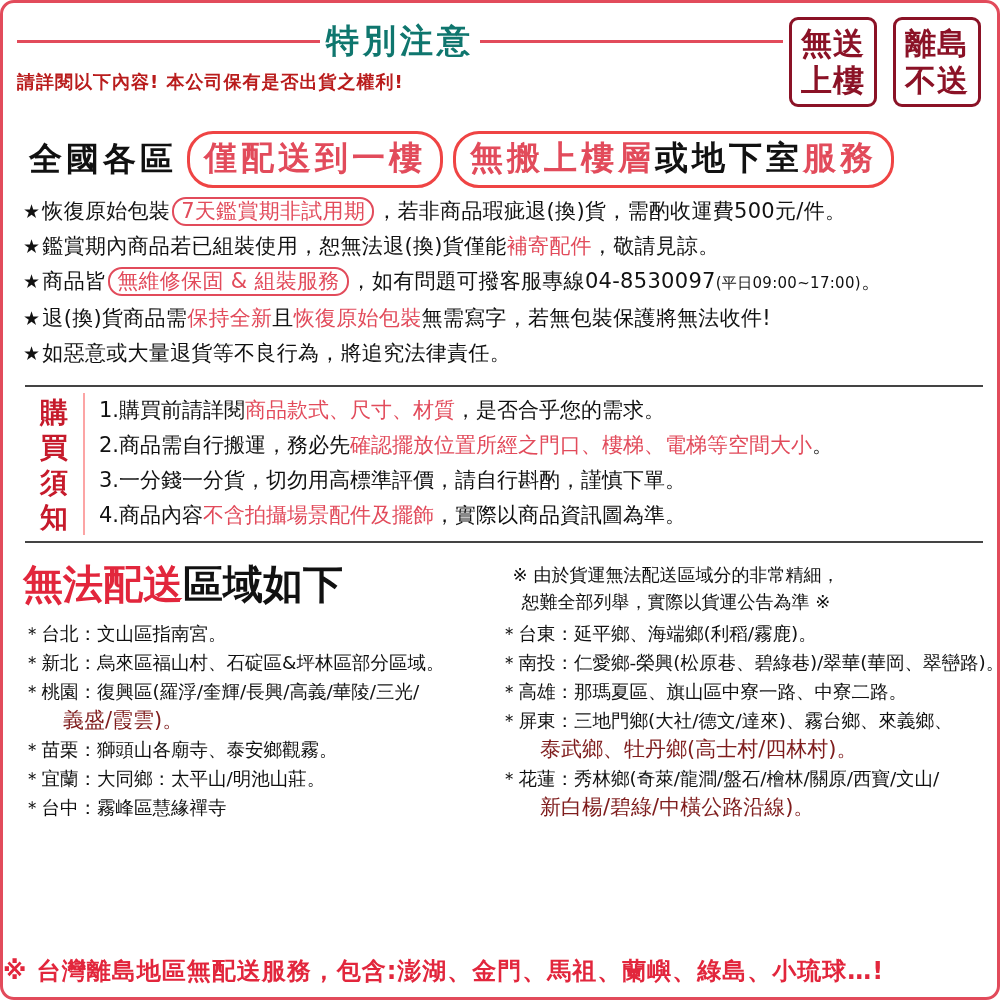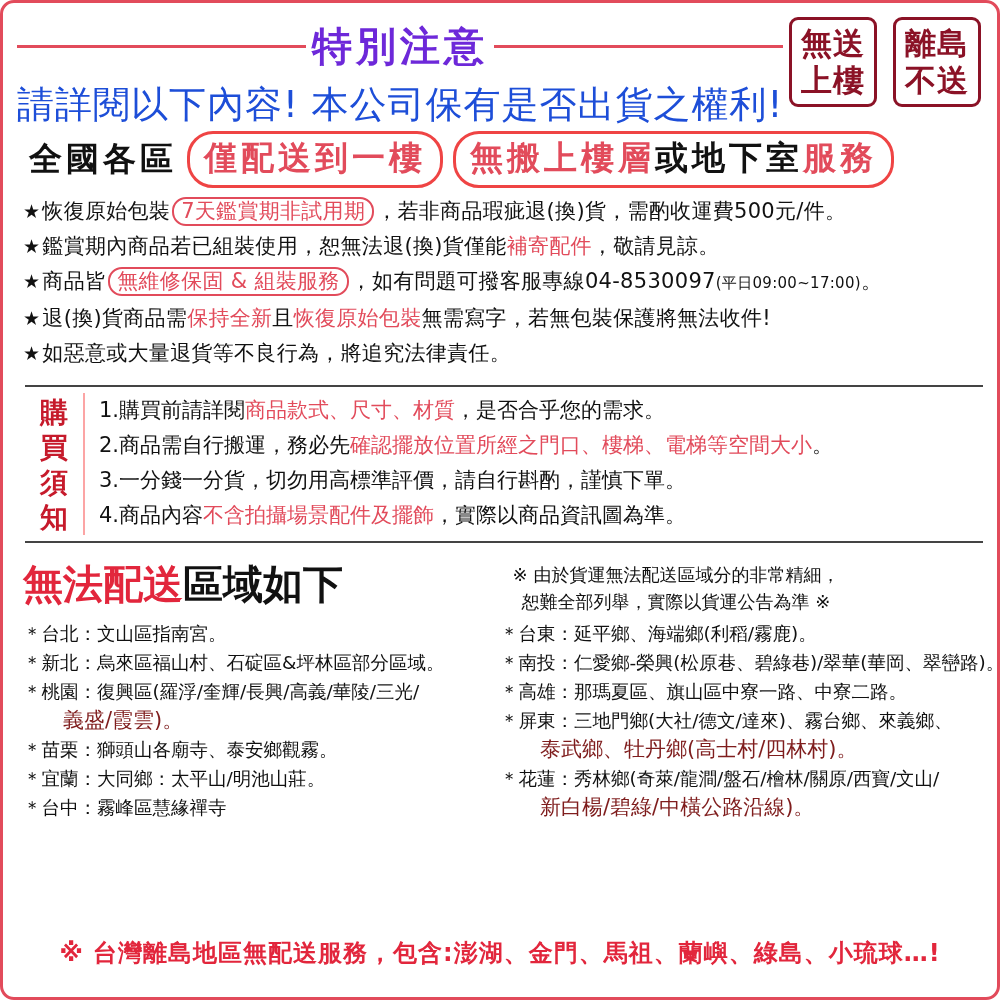--- a/index.html
+++ b/index.html
@@ -26,28 +26,28 @@
   }
   .title-row{
     display:flex;align-items:center;
     padding-top:10px;
     padding-right:200px;
   }
   .rule{
     flex:1 1 auto;height:3px;background:#e24b5b;
   }
   .title{
-    font-size:40px;font-weight:bold;color:#6d28d9;
+    font-size:33px;font-weight:bold;color:#0f766e;
     letter-spacing:4px;
     padding:0 6px;
     white-space:nowrap;
   }
   .subtitle{
     margin-top:6px;
-    font-size:37px;font-weight:normal;color:#1d4ed8;
+    font-size:18px;font-weight:bold;color:#b91c1c;
     letter-spacing:1px;
     white-space:nowrap;
   }
   .stamps{
     position:absolute;right:2px;top:8px;
     display:flex;gap:16px;
   }
   .stamp{
     width:82px;height:84px;
     border:3px solid #8b1226;
@@ -149,22 +149,21 @@
     font-size:18.5px;line-height:29px;color:#111;white-space:nowrap;
   }
   .area-item .ast{color:#111;}
   .area-sub{
     font-size:21px;line-height:29px;color:#7f1d1d;white-space:nowrap;
     padding-left:40px;
   }
 
   
   .footer{
-    position:absolute;left:0;right:0;bottom:28px;
-    text-align:center;
+    position:absolute;left:0;right:0;bottom:10px;
     font-size:24px;font-weight:bold;color:#e2263c;
     letter-spacing:1px;
     white-space:nowrap;
   }
 </style>
 </head>
 <body>
 
 <div class="page">
 

